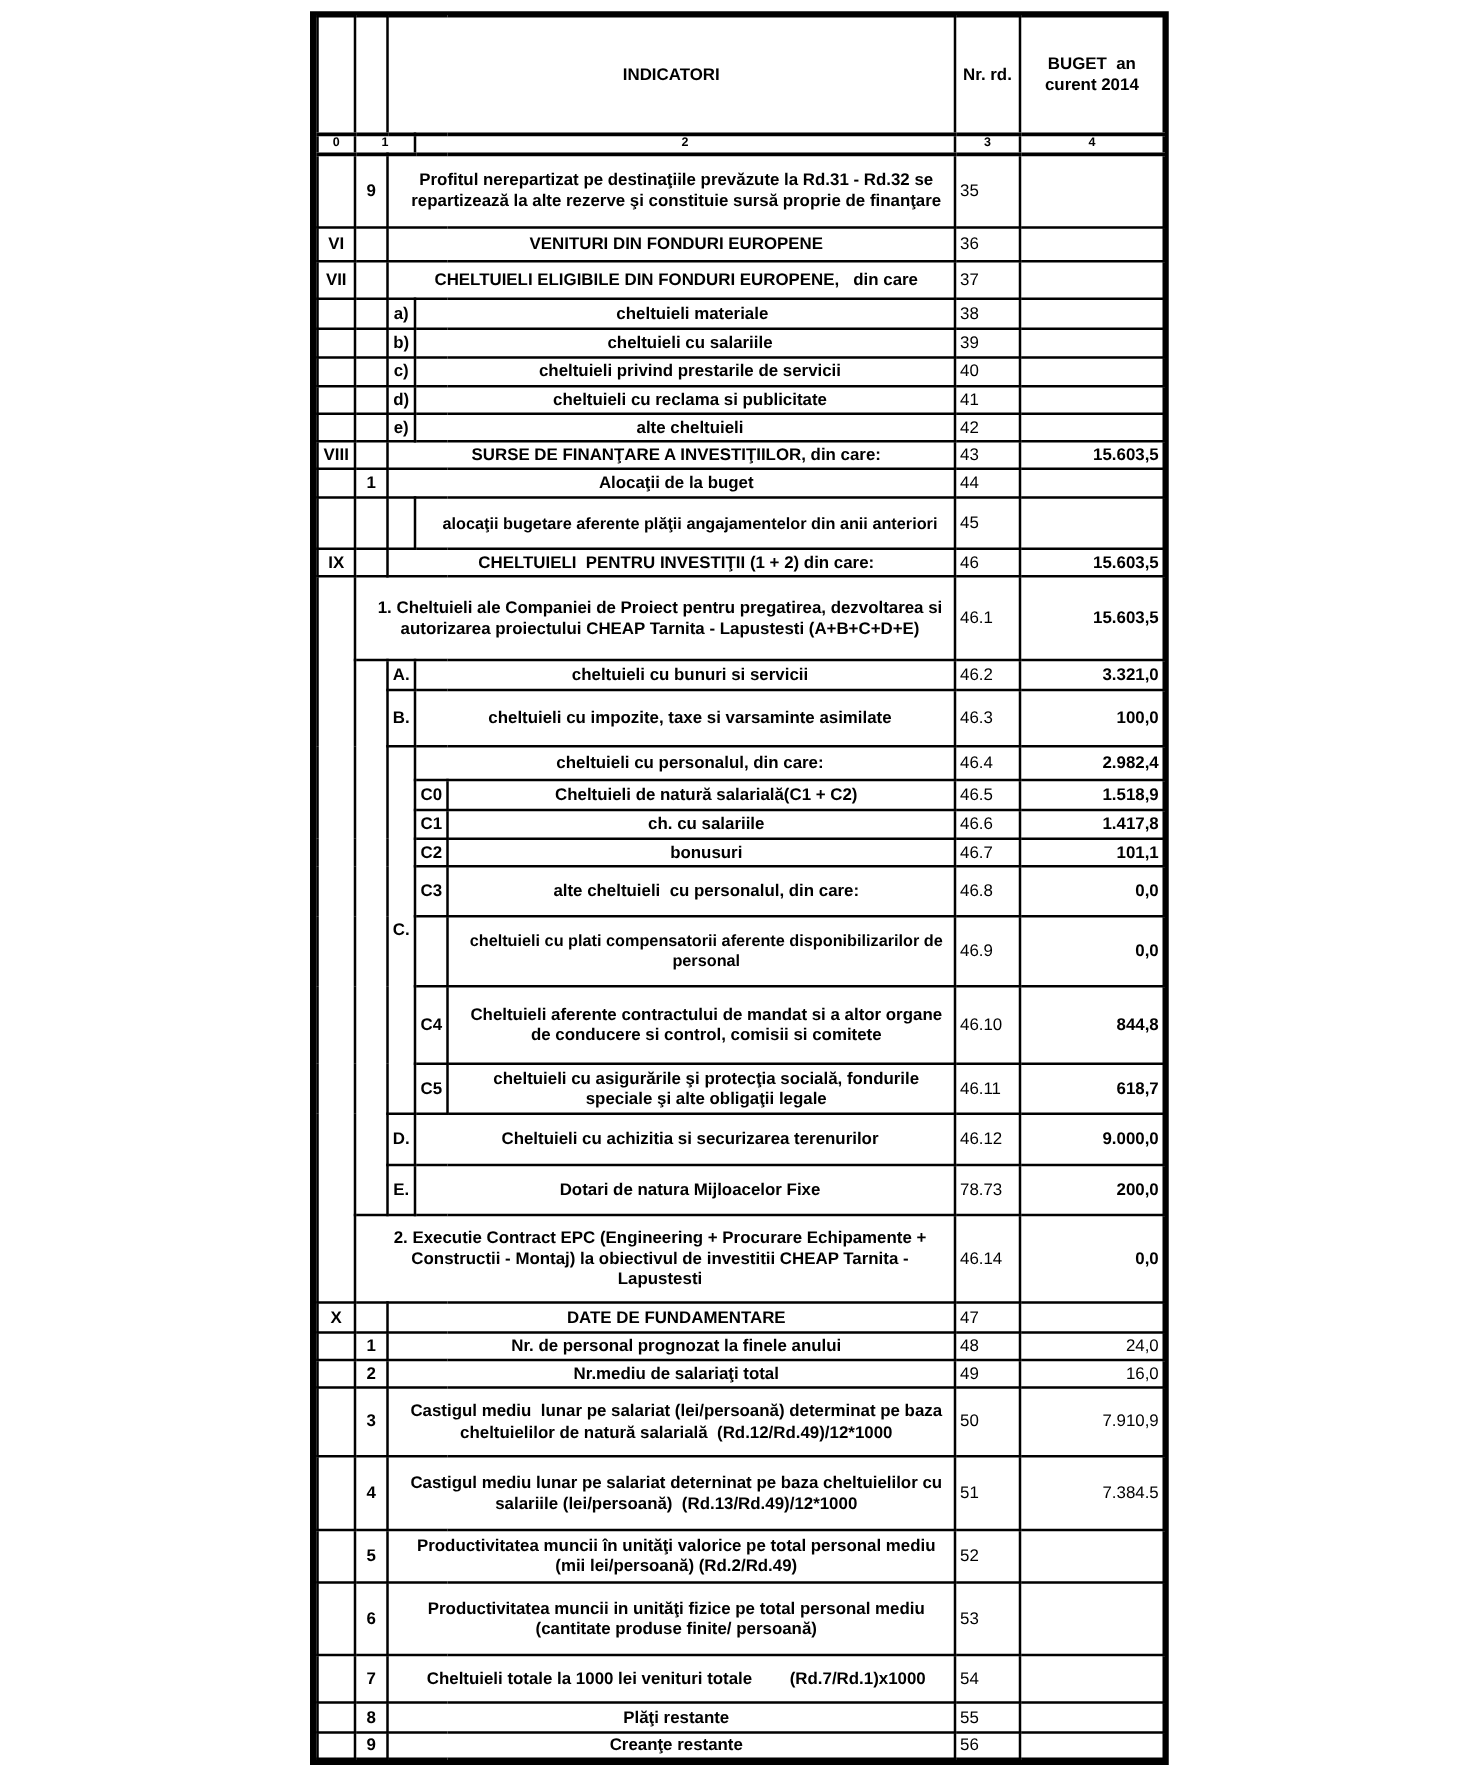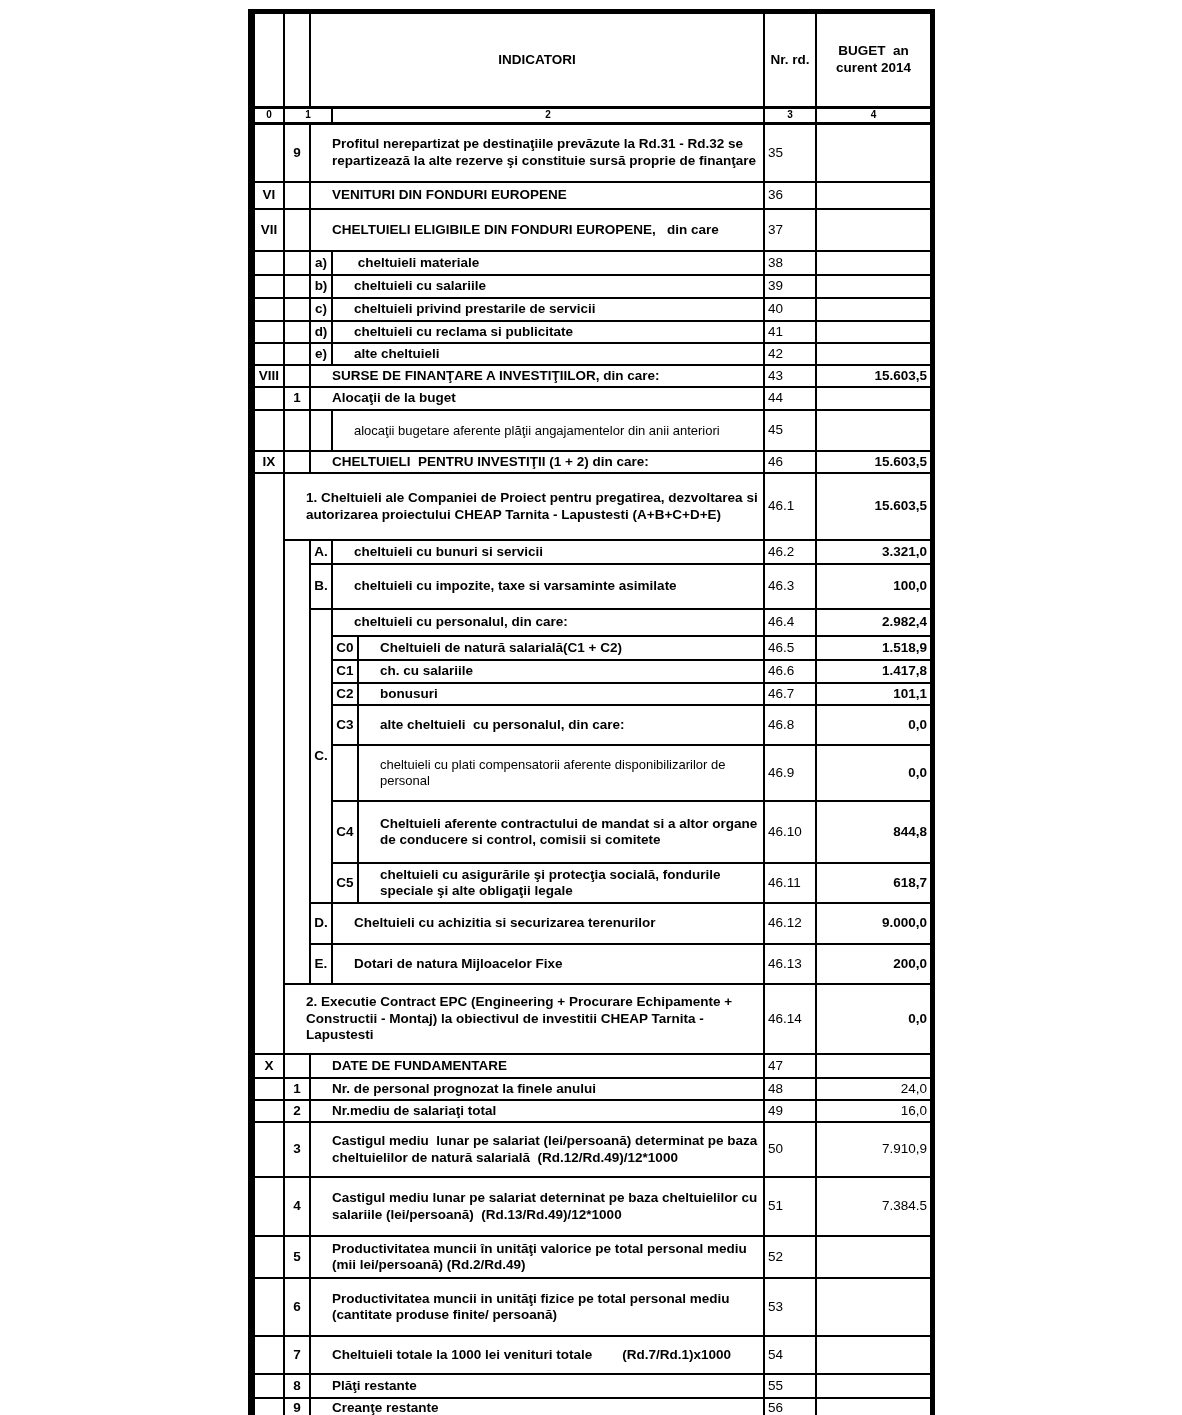--- a/index.html
+++ b/index.html
@@ -17,22 +17,22 @@
     padding:1px 3px;
     vertical-align:middle;
     font-size:13.5px;font-weight:bold;line-height:1.22;
     white-space:pre-wrap;word-wrap:break-word;
     overflow:hidden;
   }
   td.hdr{text-align:center;}
   td.lbl{text-align:center;padding:1px 1px;}
   td.num{font-weight:normal;}
   td.val{text-align:right;padding-right:3px;margin-left:30px;}
-  td.txt{text-align:left;padding-left:21px;}
-  td.reg{font-weight:normal;font-size:13px;}
+  td.txt{text-align:center;padding-left:11px;}
+  td.reg{font-weight:bold;font-size:13px;}
   .regval{font-weight:normal;padding-left:16px;}
   tr.numrow td{font-size:10px;padding:0;text-align:center;border-bottom:3px solid #000;}
   tr.hdrrow td{border-bottom:3px solid #000;}
 </style>
 </head>
 <body>
 
 <div class="tablewrap">
 <table>
   <colgroup>
@@ -72,21 +72,21 @@
   </tr>
 
   <tr style="height:27px">
     <td class="lbl">VI</td>
     <td class="lbl"></td>
     <td class="txt" colspan="3">VENITURI DIN FONDURI EUROPENE</td>
     <td class="num">36</td>
     <td class="val"></td>
   </tr>
 
-  <tr style="height:42px">
+  <tr style="height:30px">
     <td class="lbl">VII</td>
     <td class="lbl"></td>
     <td class="txt" colspan="3">CHELTUIELI ELIGIBILE DIN FONDURI EUROPENE,   din care</td>
     <td class="num">37</td>
     <td class="val"></td>
   </tr>
 
   <tr style="height:24px">
     <td class="lbl"></td>
     <td class="lbl"></td>
@@ -239,21 +239,21 @@
   <tr style="height:41px">
     <td class="lbl">D.</td>
     <td class="txt" colspan="2">Cheltuieli cu achizitia si securizarea terenurilor</td>
     <td class="num">46.12</td>
     <td class="val">9.000,0</td>
   </tr>
 
   <tr style="height:40px">
     <td class="lbl">E.</td>
     <td class="txt" colspan="2">Dotari de natura Mijloacelor Fixe</td>
-    <td class="num">46.13</td>
+    <td class="num">78.73</td>
     <td class="val">200,0</td>
   </tr>
 
   <tr style="height:70px">
     <td class="txt" colspan="4">2. Executie Contract EPC (Engineering + Procurare Echipamente + Constructii - Montaj) la obiectivul de investitii CHEAP Tarnita - Lapustesti</td>
     <td class="num">46.14</td>
     <td class="val">0,0</td>
   </tr>
 
   <tr style="height:24px">

